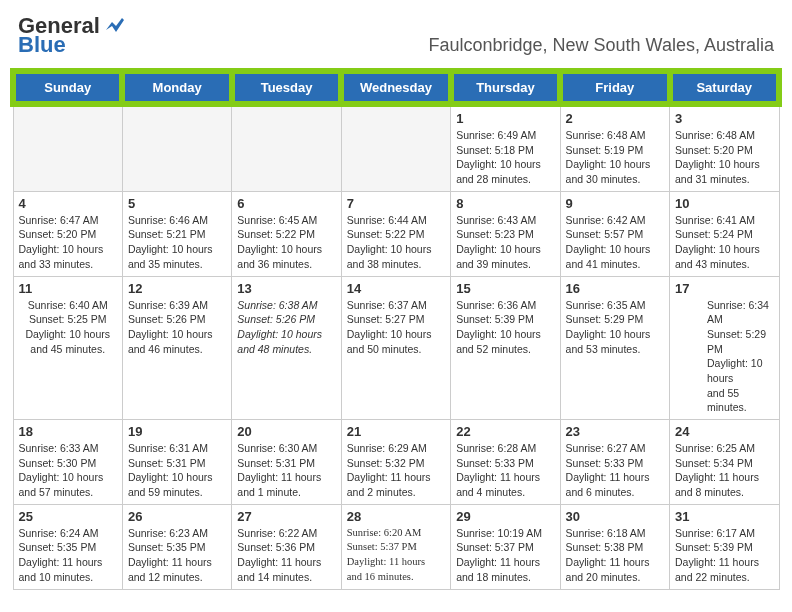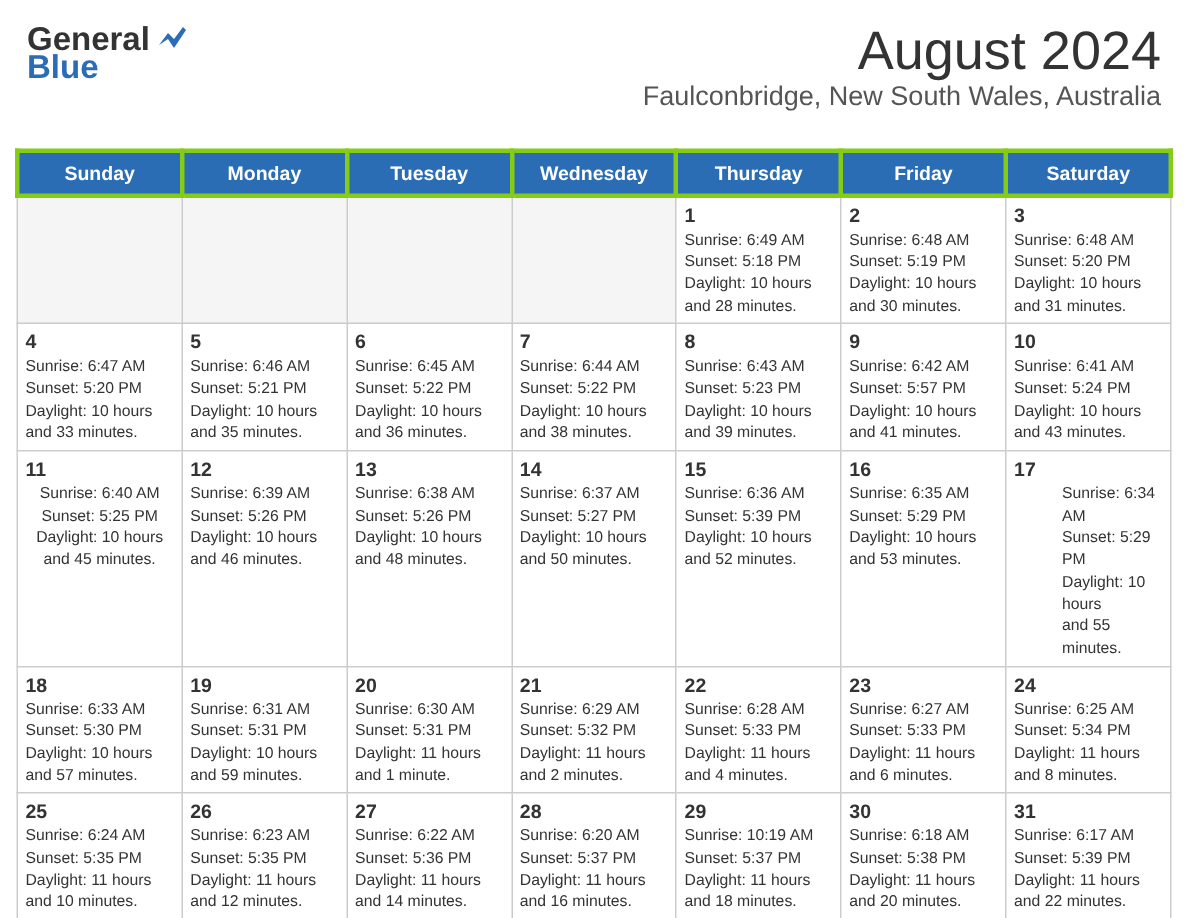--- a/index.html
+++ b/index.html
@@ -6,22 +6,22 @@
     body {
       font-family: Arial, sans-serif;
       background: #fff;
       width: 792px;
       min-height: 612px;
       padding: 10px;
     }
     .header {
       display: flex;
       justify-content: space-between;
-      align-items: flex-start;
-      margin-bottom: 20px;
+      align-items: flex-end;
+      margin-bottom: 8px;
       padding: 4px 8px;
       gap: 40px;
     }
     .logo {
       display: flex;
       flex-direction: column;
       align-items: flex-start;
     }
     .logo-text {
       font-size: 22px;
@@ -46,21 +46,21 @@
     .calendar {
       width: 100%;
       border-collapse: collapse;
     }
     .calendar th {
       background-color: #2a6db5;
       color: #fff;
       text-align: center;
       padding: 6px 4px;
       font-size: 13px;
-      border: 3px solid #84cc16;
+      border: 6px solid #84cc16;
     }
     .calendar td {
       border: 1px solid #ccc;
       vertical-align: top;
       padding: 4px 5px;
       width: calc(100% / 7);
       height: 80px;
       font-size: 10.5px;
       color: #333;
       background: #fff;
@@ -86,21 +86,20 @@
   <div class="logo">
     <div style="display:flex;align-items:center;">
       <span class="logo-text logo-general">General</span>
       <svg width="22" height="22" viewBox="0 0 22 22" style="margin-left:2px;margin-bottom:2px;">
         <polygon points="4,16 10,8 14,12 20,4 22,6 14,18 10,12" fill="#2a6db5"></polygon>
       </svg>
     </div>
     <span class="logo-text logo-blue" style="margin-top:-4px;">Blue</span>
   </div>
   <div class="title-section">
-    <div class="month-year">August 2024</div>
     <div class="location">Faulconbridge, New South Wales, Australia</div>
   </div>
 </div>
 
 <table class="calendar">
   <thead>
     <tr>
     <th>Sunday</th>
         <th>Monday</th>
         <th>Tuesday</th>
@@ -199,21 +198,21 @@
         </td>
         <td>
           <span class="day-number">12</span>
           <div class="day-info" style="white-space: pre-line;">Sunrise: 6:39 AM
 Sunset: 5:26 PM
 Daylight: 10 hours
 and 46 minutes.</div>
         </td>
         <td>
           <span class="day-number">13</span>
-          <div class="day-info" style="white-space: pre-line;">Sunrise: 6:38 AM
+          <div class="day-info" style="white-space: pre-line; font-style: italic;">Sunrise: 6:38 AM
 Sunset: 5:26 PM
 Daylight: 10 hours
 and 48 minutes.</div>
         </td>
         <td>
           <span class="day-number">14</span>
           <div class="day-info" style="white-space: pre-line;">Sunrise: 6:37 AM
 Sunset: 5:27 PM
 Daylight: 10 hours
 and 50 minutes.</div>
@@ -308,21 +307,21 @@
         </td>
         <td>
           <span class="day-number">27</span>
           <div class="day-info" style="white-space: pre-line;">Sunrise: 6:22 AM
 Sunset: 5:36 PM
 Daylight: 11 hours
 and 14 minutes.</div>
         </td>
         <td>
           <span class="day-number">28</span>
-          <div class="day-info" style="white-space: pre-line;">Sunrise: 6:20 AM
+          <div class="day-info" style="white-space: pre-line; font-family: Liberation Serif, serif;">Sunrise: 6:20 AM
 Sunset: 5:37 PM
 Daylight: 11 hours
 and 16 minutes.</div>
         </td>
         <td>
           <span class="day-number">29</span>
           <div class="day-info" style="white-space: pre-line;">Sunrise: 10:19 AM
 Sunset: 5:37 PM
 Daylight: 11 hours
 and 18 minutes.</div>

